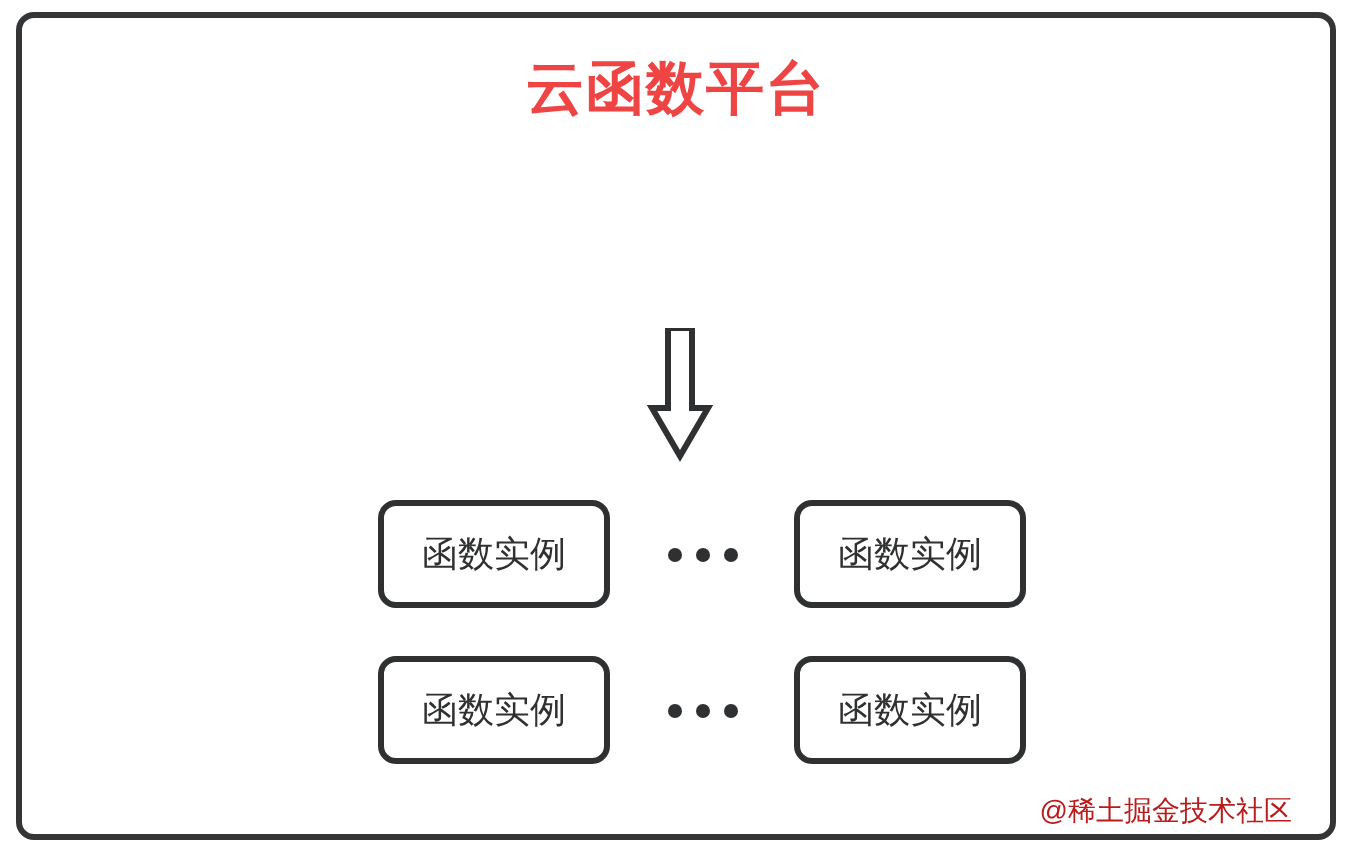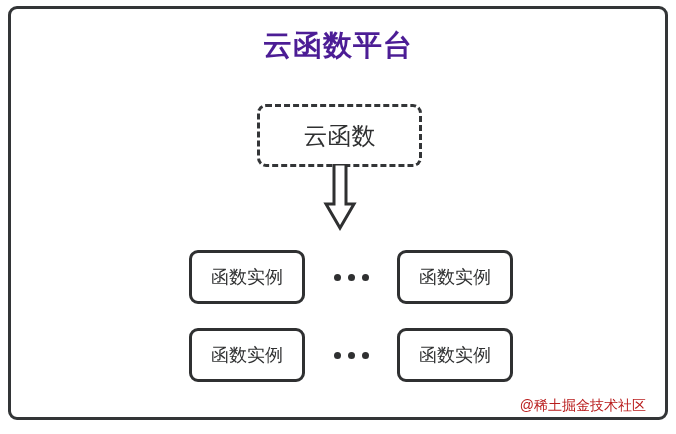--- a/index.html
+++ b/index.html
@@ -38,21 +38,21 @@
   
   #platform-title {
     position: absolute;
     left: 0;
     top: 28px;
     width: 676px;
     text-align: center;
     font-size: 29px;
     font-weight: bold;
     letter-spacing: 1px;
-    color: #4c1d95;
+    color: #ef4444;
     line-height: 34px;
     white-space: nowrap;
   }
 
   
   #cloud-function-box {
     position: absolute;
     left: 257px;
     top: 104px;
     width: 165px;
@@ -143,23 +143,20 @@
 </style>
 </head>
 <body>
 
 <div id="diagram-canvas">
 
   <div id="outer-frame"></div>
 
   <div id="platform-title">云函数平台</div>
 
-  <div id="cloud-function-box">
-    <span class="box-label">云函数</span>
-  </div>
 
   <svg id="flow-arrow" viewBox="0 0 40 68" width="40" height="68" aria-hidden="true">
     <polygon points="14,0 26,0 26,40 34,40 20,64 6,40 14,40" fill="#ffffff" stroke="#2f3031" stroke-width="3" stroke-linejoin="miter"></polygon>
   </svg>
 
   <div class="instance-row" id="instance-row-1">
     <div class="instance-box">
       <span class="box-label">函数实例</span>
     </div>
     <div class="ellipsis-dots">

